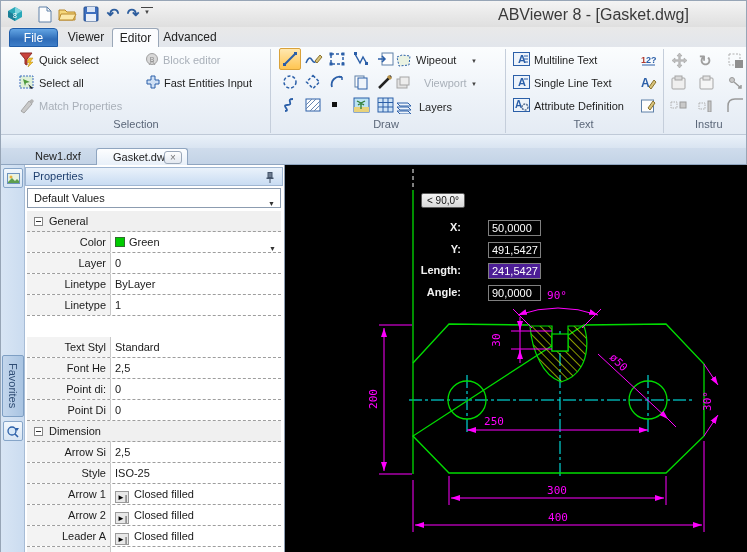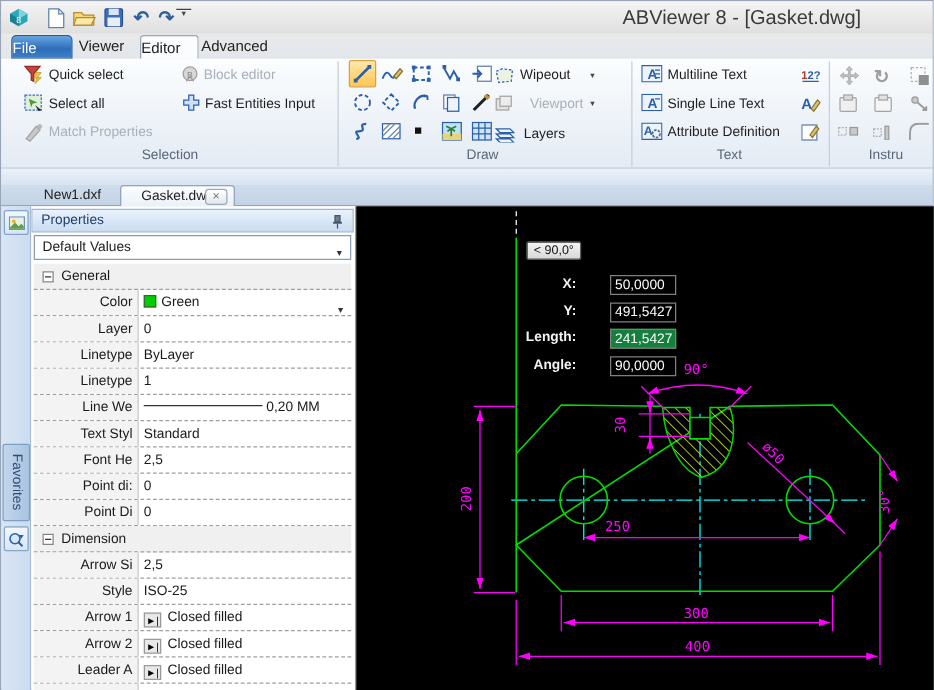--- a/index.html
+++ b/index.html
@@ -13,21 +13,21 @@
   
   .titlebar { left:0; top:0; width:745px; height:26px;
               background:linear-gradient(#F4F4F4,#DFDFDF); }
   .qat-btn { top:3px; width:20px; height:20px; display:flex; align-items:center; justify-content:center; }
   .win-title { top:5px; left:497px; color:#3A3A3A; font-size:16px; }
   .qat-caret { top:6px; left:140px; width:12px; text-align:center; color:#444; font-size:6px;
                border-top:1px solid #444; line-height:9px; }
 
   
   .tabrow { left:0; top:26px; width:745px; height:20px; background:linear-gradient(#E9E9E9,#E2E6EC); }
-  .rtab { top:1px; height:19px; line-height:19px; font-size:12px; color:#222; }
+  .rtab { top:1px; height:19px; line-height:19px; text-align:center; font-size:12px; color:#222; }
   .rtab-file { left:8px; width:49px; color:#fff; border-radius:4px 4px 0 0;
                background:linear-gradient(#63A5E4,#2E6CB8 60%,#3E7EC8);
                border:1px solid #1F5CA8; }
   .rtab-active { background:#FBFCFE; border:1px solid #9AA7B8; border-bottom:none;
                  border-radius:3px 3px 0 0; }
 
   
   .ribbon { left:0; top:46px; width:745px; height:88px;
             background:linear-gradient(#FBFDFE,#EDF2F8 60%,#E4EBF4);
             border-bottom:1px solid #BFC9D7; }
@@ -90,21 +90,21 @@
 
   
   .canvas { left:284px; top:164px; width:463px; height:388px; background:#000; }
   .tipbox { left:136px; top:28px; height:15px; padding:0 5px; line-height:13px;
             background:linear-gradient(#F4F4F4,#D8D8D8); border:1px solid #5A5A5A; border-radius:2px;
             color:#111; font-size:10px; }
   .din-lab { width:48px; text-align:right; color:#F2F2F2; font-weight:bold; font-size:11px; }
   .din-box { left:203px; width:53px; height:16px; background:#000; border:1px solid #7F7F7F;
              color:#FFF; font-size:11px; line-height:14px; padding-left:3px;
              font-family:"Liberation Sans",sans-serif; }
-  .din-sel { background:#15803d; }
+  .din-sel { background:#4c1d95; }
   .cad-text { font-family:"DejaVu Sans Mono", monospace; font-size:11px; }
 </style>
 </head>
 <body>
 
 <div class="window">
 
   <div class="abs titlebar">
     <div class="abs qat-btn" style="left:4px">
       <svg class="ic" width="18" height="18" viewBox="0 0 18 18">
@@ -460,24 +460,20 @@
         <span class="lab">Layer</span>
         <span class="val">0</span>
       </div>
       <div class="prow" style="top:63px">
         <span class="lab">Linetype</span>
         <span class="val">ByLayer</span>
       </div>
       <div class="prow" style="top:84px">
         <span class="lab">Linetype</span>
         <span class="val">1</span>
-      </div>
-      <div class="prow" style="top:105px">
-        <span class="lab">Line We</span>
-        <span class="val"><span style="display:inline-block;width:95px;height:1px;background:#333;vertical-align:4px"></span> <span>0,20 MM</span></span>
       </div>
       <div class="prow" style="top:126px">
         <span class="lab">Text Styl</span>
         <span class="val">Standard</span>
       </div>
       <div class="prow" style="top:147px">
         <span class="lab">Font He</span>
         <span class="val">2,5</span>
       </div>
       <div class="prow" style="top:168px">

